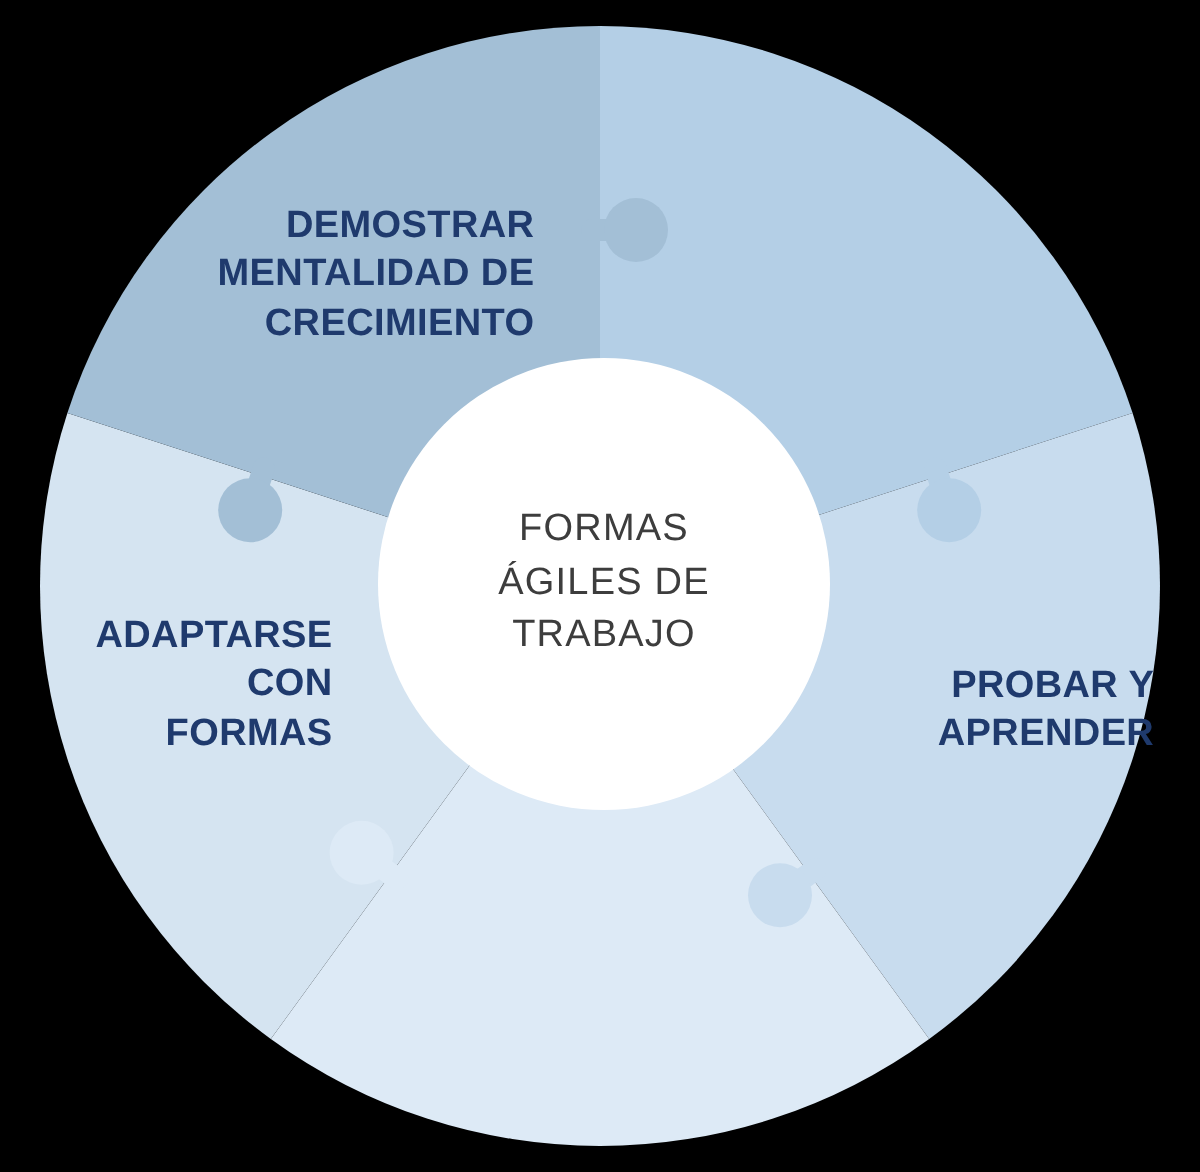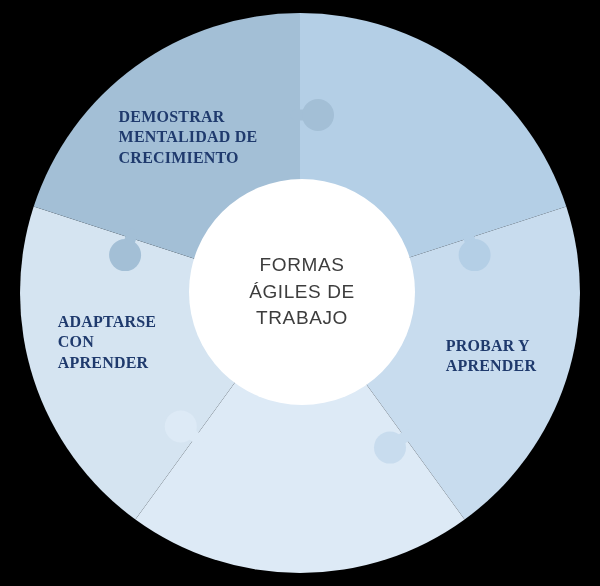--- a/index.html
+++ b/index.html
@@ -19,27 +19,26 @@
   }
   .stage svg {
     position: absolute;
     left: 0;
     top: 0;
   }
   .seg-label {
     position: absolute;
     transform: translate(-50%, -50%);
     font-weight: bold;
-    font-size: 16px;
+    font-size: 19px;
     line-height: 1.28;
     letter-spacing: 0.2px;
-    text-align: left;
+    text-align: right;
     white-space: pre-line;
     pointer-events: none;
-    font-family: Liberation Serif, serif;
   }
   .center-label {
     position: absolute;
     transform: translate(-50%, -50%);
     font-weight: normal;
     font-size: 19px;
     line-height: 1.4;
     letter-spacing: 0.6px;
     text-align: center;
     white-space: pre-line;
@@ -85,23 +84,23 @@
       <line x1="131.9" y1="234.2" x2="128.2" y2="245.6" stroke-width="11" stroke-linecap="round" stroke="#a3bfd6"></line>
       <circle cx="125.1" cy="255.1" r="16" fill="#a3bfd6"></circle>
     </g>
 
     <circle cx="302" cy="292" r="113" fill="#ffffff"></circle>
   </svg>
 
   <div class="seg-label pos-demostrar" style="color: rgb(31, 58, 109);">DEMOSTRAR
 MENTALIDAD DE
 CRECIMIENTO</div>
-  <div class="seg-label pos-probar" style="color: rgb(31, 58, 109);">PROBAR Y
+  <div class="seg-label pos-probar" style="color: rgb(31, 58, 109); margin-left: 32px;">PROBAR Y
 APRENDER</div>
   <div class="seg-label pos-adaptarse" style="color: rgb(31, 58, 109);">ADAPTARSE
 CON
-APRENDER</div>
+FORMAS</div>
 
   <div class="center-label pos-center" style="color: rgb(61, 61, 61);">FORMAS
 ÁGILES DE
 TRABAJO</div>
 
 </div>
 
 </body></html>

